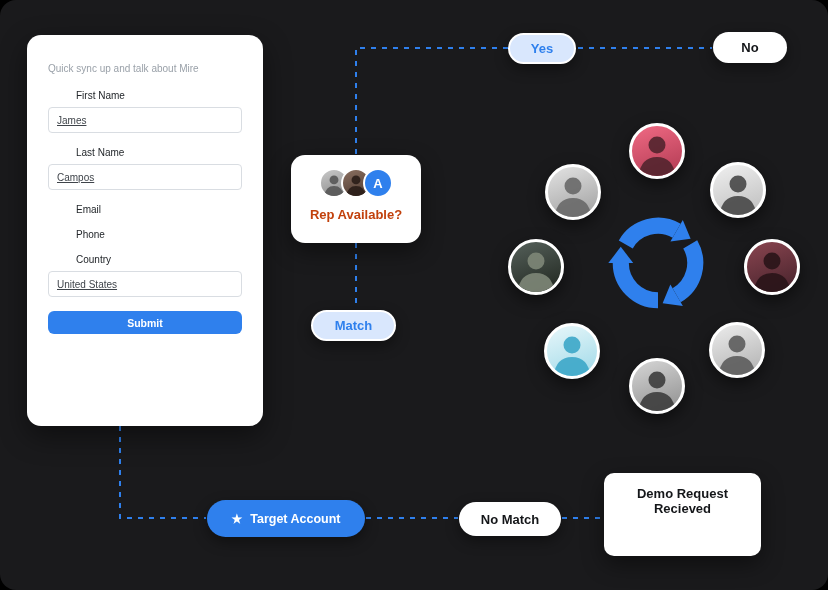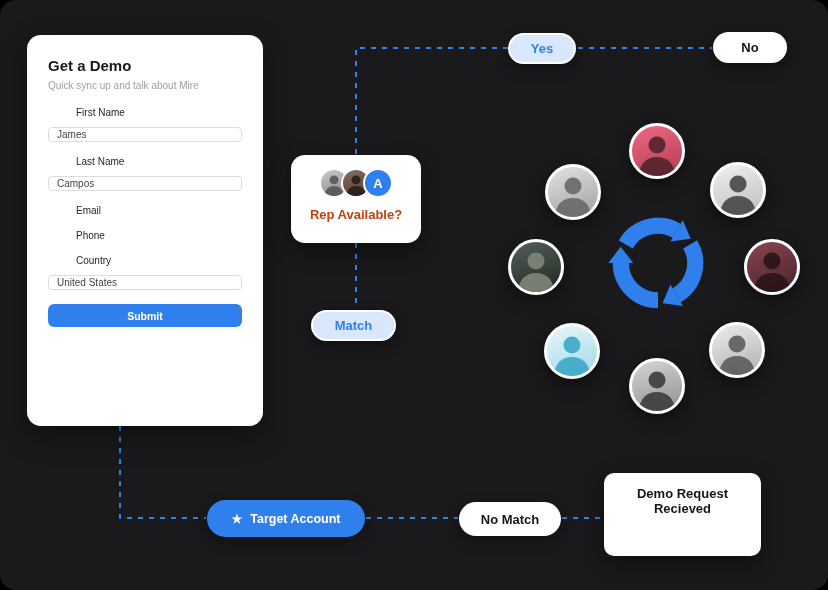--- a/index.html
+++ b/index.html
@@ -25,25 +25,25 @@
     background: #fff; border-radius: 14px;
     padding: 22px 21px 20px;
     box-shadow: 0 10px 28px rgba(0,0,0,.45);
   }
   .form-title { font-size: 15px; font-weight: 700; color: #17181a; }
   .form-sub { margin-top: 6px; font-size: 10px; color: #9aa1a9; }
   .field { margin-top: 14px; }
   .field:first-of-type { margin-top: 16px; }
   .field label { display: block; font-size: 10px; color: #23272b; margin-bottom: 6px; padding-left: 28px; }
   .field input {
-    width: 100%; height: 15px;
+    width: 100%; height: 26px;
     border: 1px solid #d9dde2; border-radius: 4px;
     font-size: 10px; color: #3f444a; padding: 0 8px;
     font-family: "Liberation Sans", sans-serif;
-    background: #fff; outline: none;
+    background: #fff; outline: none; text-decoration: underline;
   }
   .submit-btn {
     margin-top: 14px; width: 100%; height: 23px;
     border: none; border-radius: 6px;
     color: #fff; font-size: 10.5px; font-weight: 600;
     font-family: "Liberation Sans", sans-serif;
     cursor: pointer;
   }
 
   
@@ -122,21 +122,20 @@
       <path d="M508 48 H356 V154"></path>
       <path d="M578 48 H712"></path>
       <path d="M356 243 V309"></path>
       <path d="M120 426 V518 H206"></path>
       <path d="M366 518 H458"></path>
       <path d="M562 518 H603"></path>
     </g>
   </svg>
 
   <div class="form-card">
-    <h1 class="form-title">Get a Demo</h1>
     <p class="form-sub">Quick sync up and talk about Mire</p>
 
     <div class="field">
       <label>First Name</label>
       <input type="text" value="James" style="">
     </div>
     <div class="field">
       <label>Last Name</label>
       <input type="text" value="Campos" style="">
     </div>

